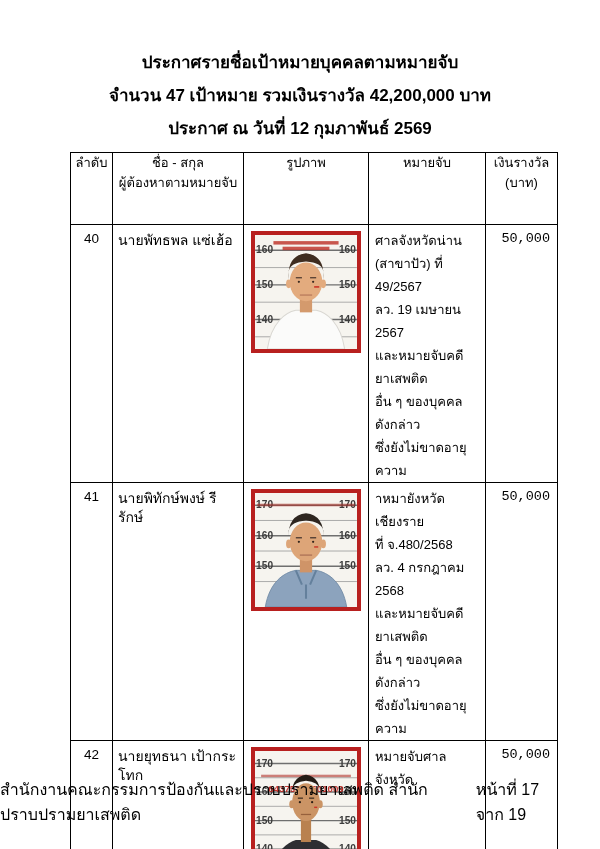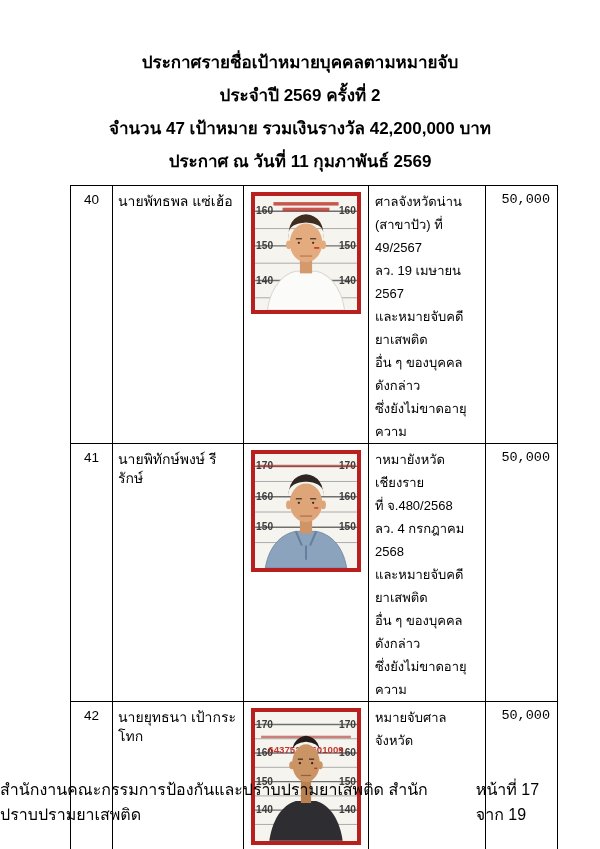--- a/index.html
+++ b/index.html
@@ -103,34 +103,46 @@
     align-items:baseline;
   }
 </style>
 </head>
 <body>
 
 <div class="page">
 
   <div class="title-block">
     <div class="title-line">ประกาศรายชื่อเป้าหมายบุคคลตามหมายจับ</div>
-    <div class="title-line">ประจำปี 2569 ครั้งที่ 2</div>
     <div class="title-line">จำนวน 47 เป้าหมาย รวมเงินรางวัล 42,200,000 บาท</div>
-    <div class="title-line">ประกาศ ณ วันที่ 11 กุมภาพันธ์ 2569</div>
+    <div class="title-line">ประกาศ ณ วันที่ 12 กุมภาพันธ์ 2569</div>
   </div>
 
   <table class="wanted">
     <colgroup>
       <col class="col-no">
         <col class="col-name">
         <col class="col-photo">
         <col class="col-warr">
         <col class="col-rew">
     </colgroup>
     <tbody>
+        <tr>
+      <th class="hcell">ลำดับ</th>
+      <th class="hcell">
+        <div>ชื่อ - สกุล</div>
+        <div>ผู้ต้องหาตามหมายจับ</div>
+      </th>
+      <th class="hcell">รูปภาพ</th>
+      <th class="hcell">หมายจับ</th>
+      <th class="hcell">
+        <div>เงินรางวัล</div>
+        <div>(บาท)</div>
+      </th>
+    </tr>
 
     <tr class="row-a">
       <td class="no-cell">40</td>
       <td class="name-cell">นายพัทธพล แซ่เฮ้อ</td>
       <td class="photo-cell">
         <span class="photo-frame size-a">
           <svg viewBox="0 0 100 112" xmlns="http://www.w3.org/2000/svg">
             <rect x="0" y="0" width="100" height="112" fill="#f6f4ef"></rect>
 
             <line x1="0" y1="15" x2="100" y2="15" stroke="#6f6f6f" stroke-width="1.4"></line>

